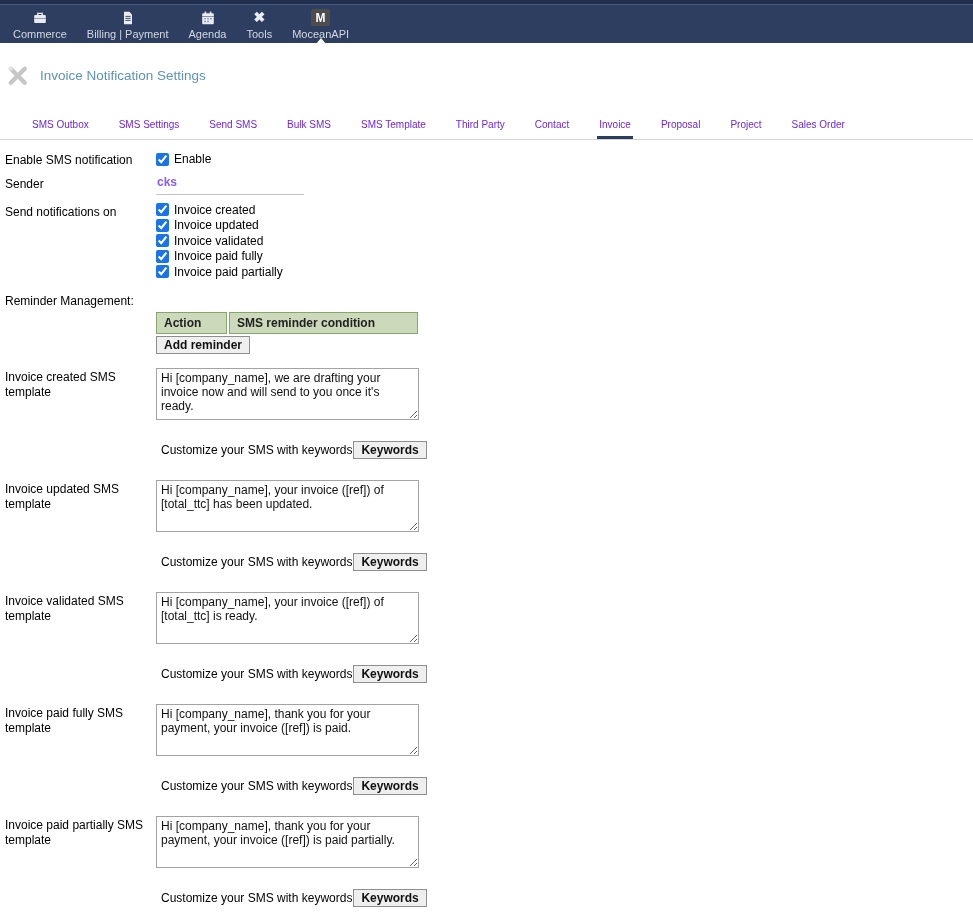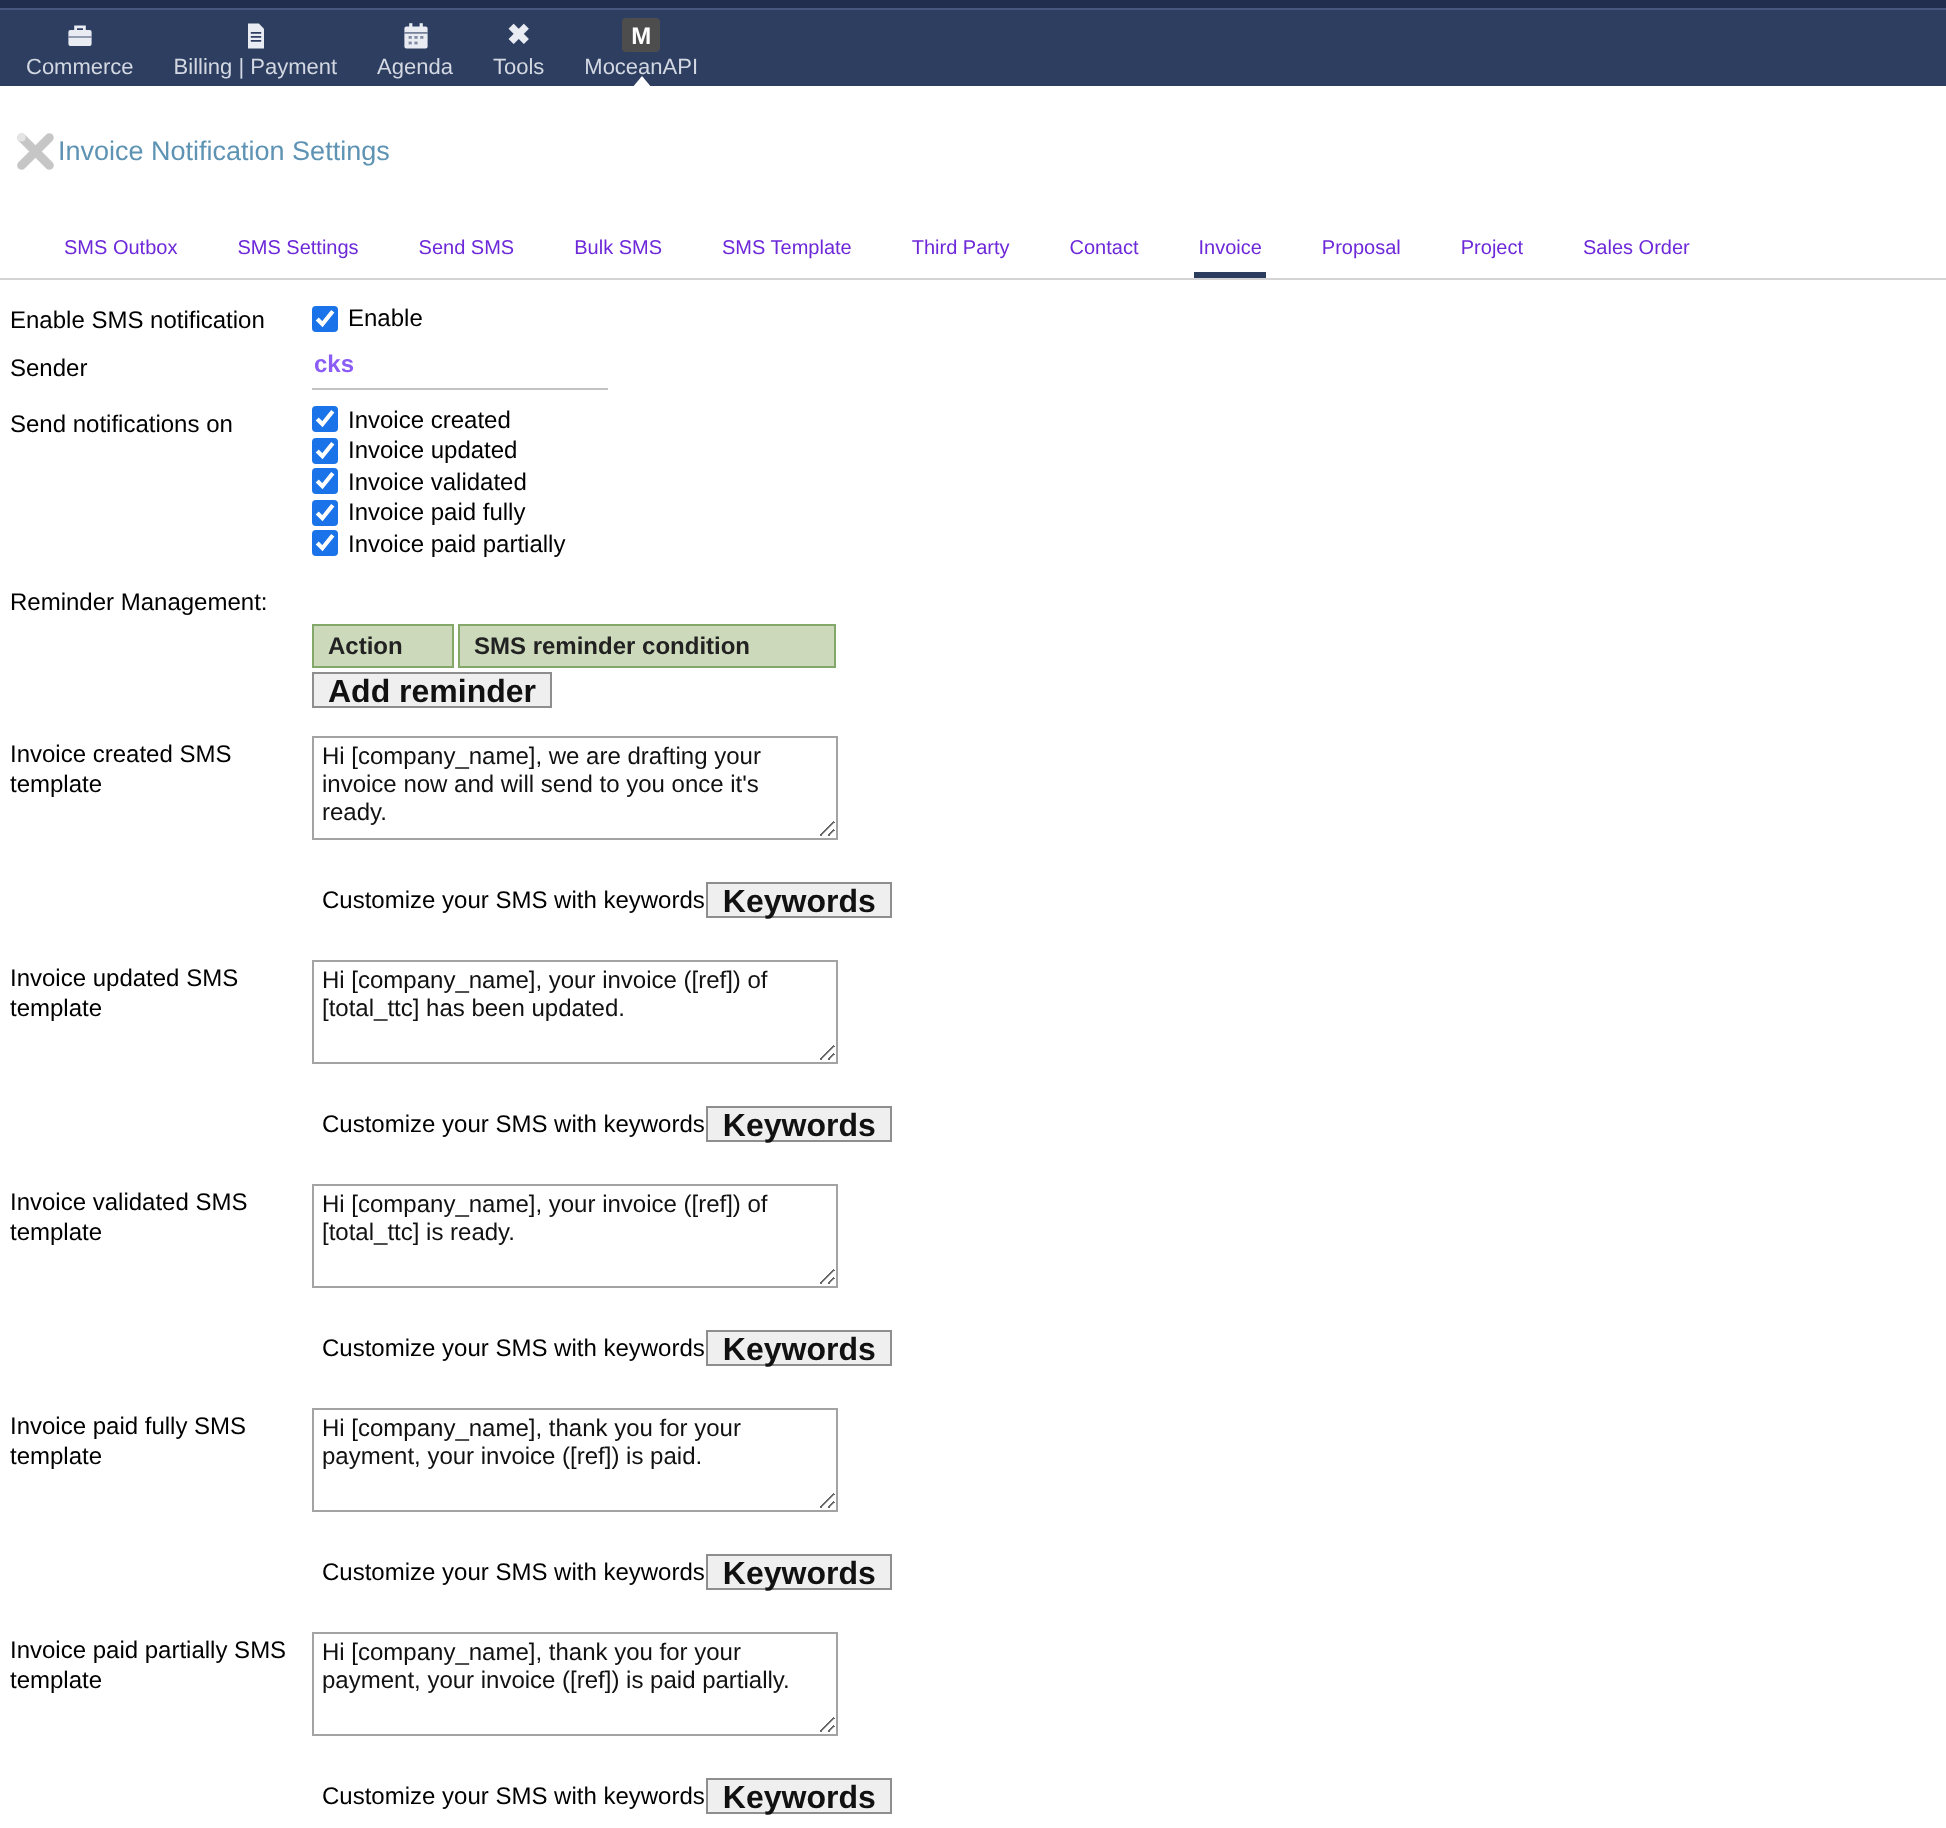--- a/index.html
+++ b/index.html
@@ -31,21 +31,21 @@
     display: flex; align-items: center; justify-content: center;
   }
   .nav-pointer {
     position: absolute; bottom: -1px; left: 50%; transform: translateX(-50%);
     width: 0; height: 0;
     border-left: 5px solid transparent; border-right: 5px solid transparent;
     border-bottom: 6px solid #ffffff;
   }
 
   
-  .title-row { display: flex; align-items: center; padding: 21px 0 0 6px; }
+  .title-row { display: flex; align-items: center; gap: 11px; padding: 21px 0 0 6px; }
   .title-text { font-size: 13.5px; color: #5e93b4; }
 
   
   .tabs { display: flex; padding-left: 17px; margin-top: 27px; border-bottom: 1px solid #d4d4d4; }
   .tab {
     padding: 5px 2px 9px; margin: 0 13px; color: #6d28d9; font-size: 10px;
     white-space: nowrap; cursor: pointer;
   }
   .tab.active { border-bottom: 3px solid #2b3c5e; padding-bottom: 6px; }
 
@@ -74,21 +74,21 @@
 
   .row-reminder { margin-bottom: 14px; }
   .rem-table { display: flex; gap: 2px; margin-top: 20px; }
   .rem-cell {
     background: #ccd9ba; border: 1px solid #84a86a; font-weight: bold; color: #222;
     height: 22px; display: flex; align-items: center; padding-left: 7px;
   }
   .rem-cell.action { width: 71px; }
   .rem-cell.condition { width: 189px; }
   .btn-default {
-    font-family: "Liberation Sans", sans-serif; font-size: 16px; font-weight: bold;
+    font-family: "Liberation Sans", sans-serif; font-size: 12px; font-weight: bold;
     background: #efefef; border: 1px solid #8e8e8e; color: #111;
     padding: 1px 7px; cursor: pointer;
   }
   .add-reminder { margin-top: 2px; height: 18px; }
 
   .template-section { margin-bottom: 0; }
   .sms-textarea {
     width: 263px; height: 52px; border: 1px solid #a3a3a3; resize: both;
     font-family: "Liberation Sans", sans-serif; font-size: 12px; line-height: 14px;
     padding: 2px 4px; color: #111; outline: none;

